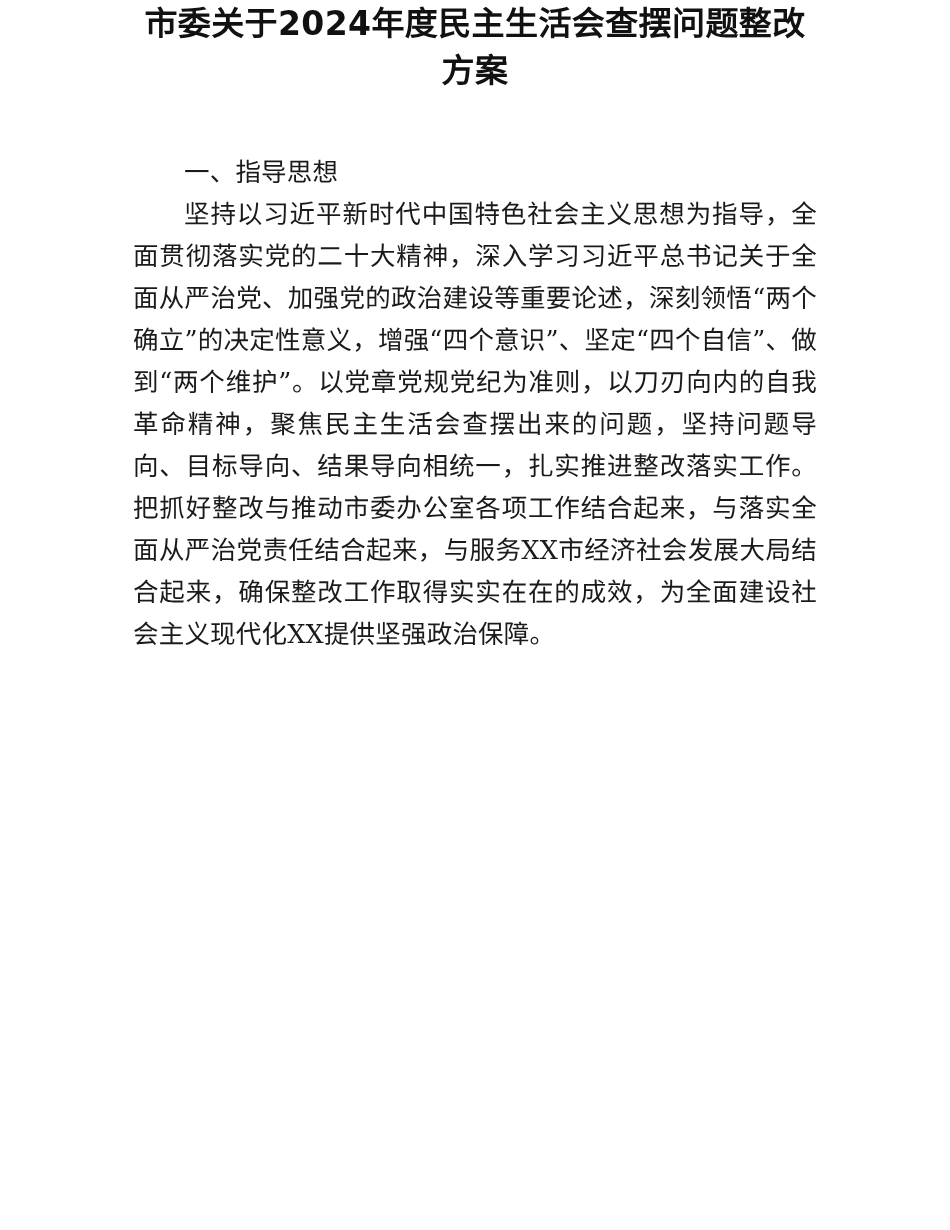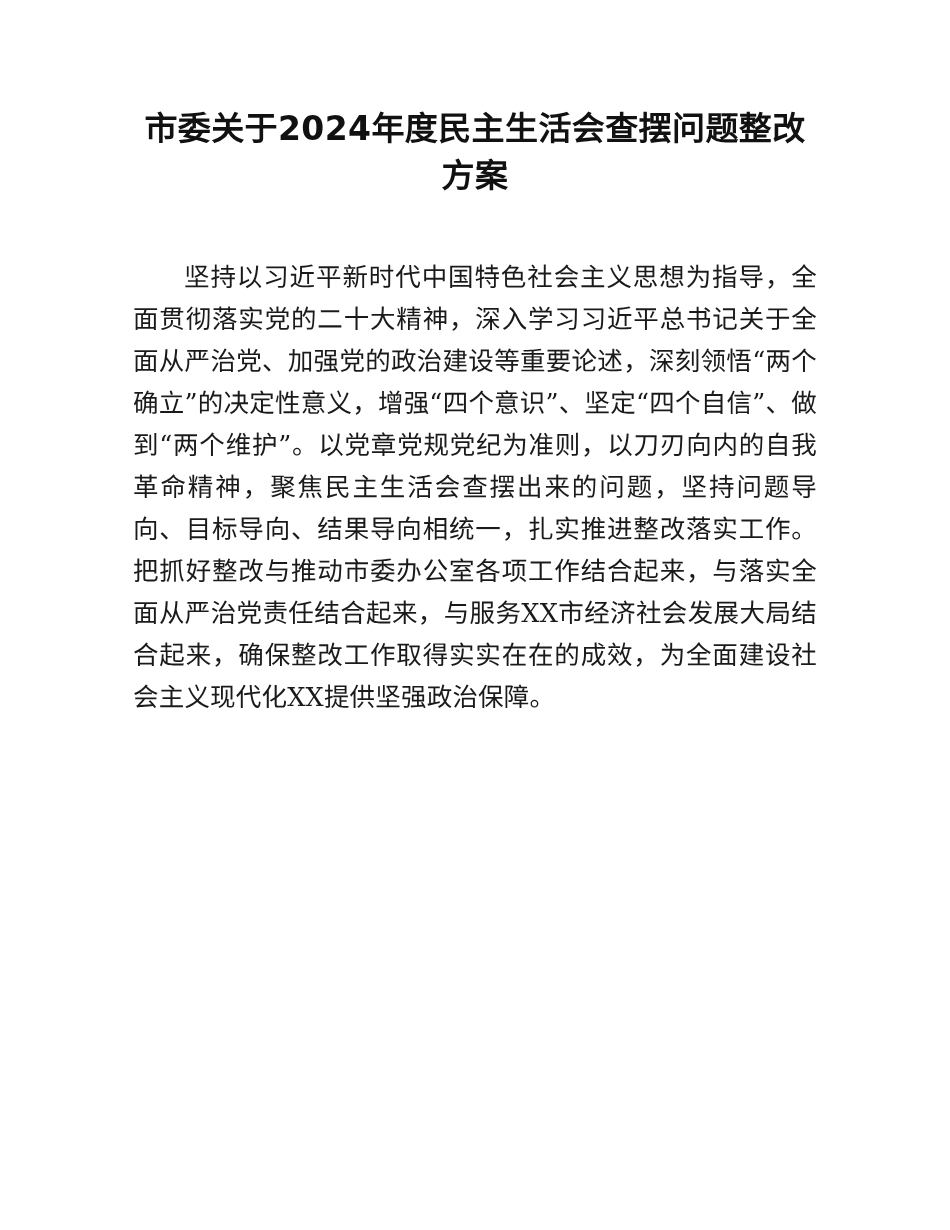--- a/index.html
+++ b/index.html
@@ -28,21 +28,20 @@
     width: 684px;
   }
   .doc-title {
     font-family: "DejaVu Sans", "Liberation Sans", sans-serif;
     font-weight: 700;
     font-size: 33px;
     line-height: 47px;
     text-align: center;
     letter-spacing: 0.4px;
     margin: 0;
-    padding-top: 105px;
     color: #111111;
     text-align-last: center;
   }
   .spacer-after-title {
     height: 52px;
   }
   p.para {
     font-family: "DejaVu Serif", "Liberation Serif", serif;
     font-size: 25.5px;
     line-height: 42px;
@@ -75,20 +74,21 @@
 <div class="page">
   <div class="doc-body">
 
     <h1 class="doc-title">市委关于2024年度民主生活会查摆问题整改方案</h1>
 
     <div class="spacer-after-title"></div>
 
 
     <div class="gap-sm"></div>
 
+    <h2 class="section-heading">一、指导思想</h2>
 
     <p class="para">坚持以习近平新时代中国特色社会主义思想为指导，全面贯彻落实党的二十大精神，深入学习习近平总书记关于全面从严治党、加强党的政治建设等重要论述，深刻领悟“两个确立”的决定性意义，增强“四个意识”、坚定“四个自信”、做到“两个维护”。以党章党规党纪为准则，以刀刃向内的自我革命精神，聚焦民主生活会查摆出来的问题，坚持问题导向、目标导向、结果导向相统一，扎实推进整改落实工作。把抓好整改与推动市委办公室各项工作结合起来，与落实全面从严治党责任结合起来，与服务XX市经济社会发展大局结合起来，确保整改工作取得实实在在的成效，为全面建设社会主义现代化XX提供坚强政治保障。</p>
 
     <div class="gap-sm"></div>
 
 
   </div>
 </div>
 
 </body></html>

